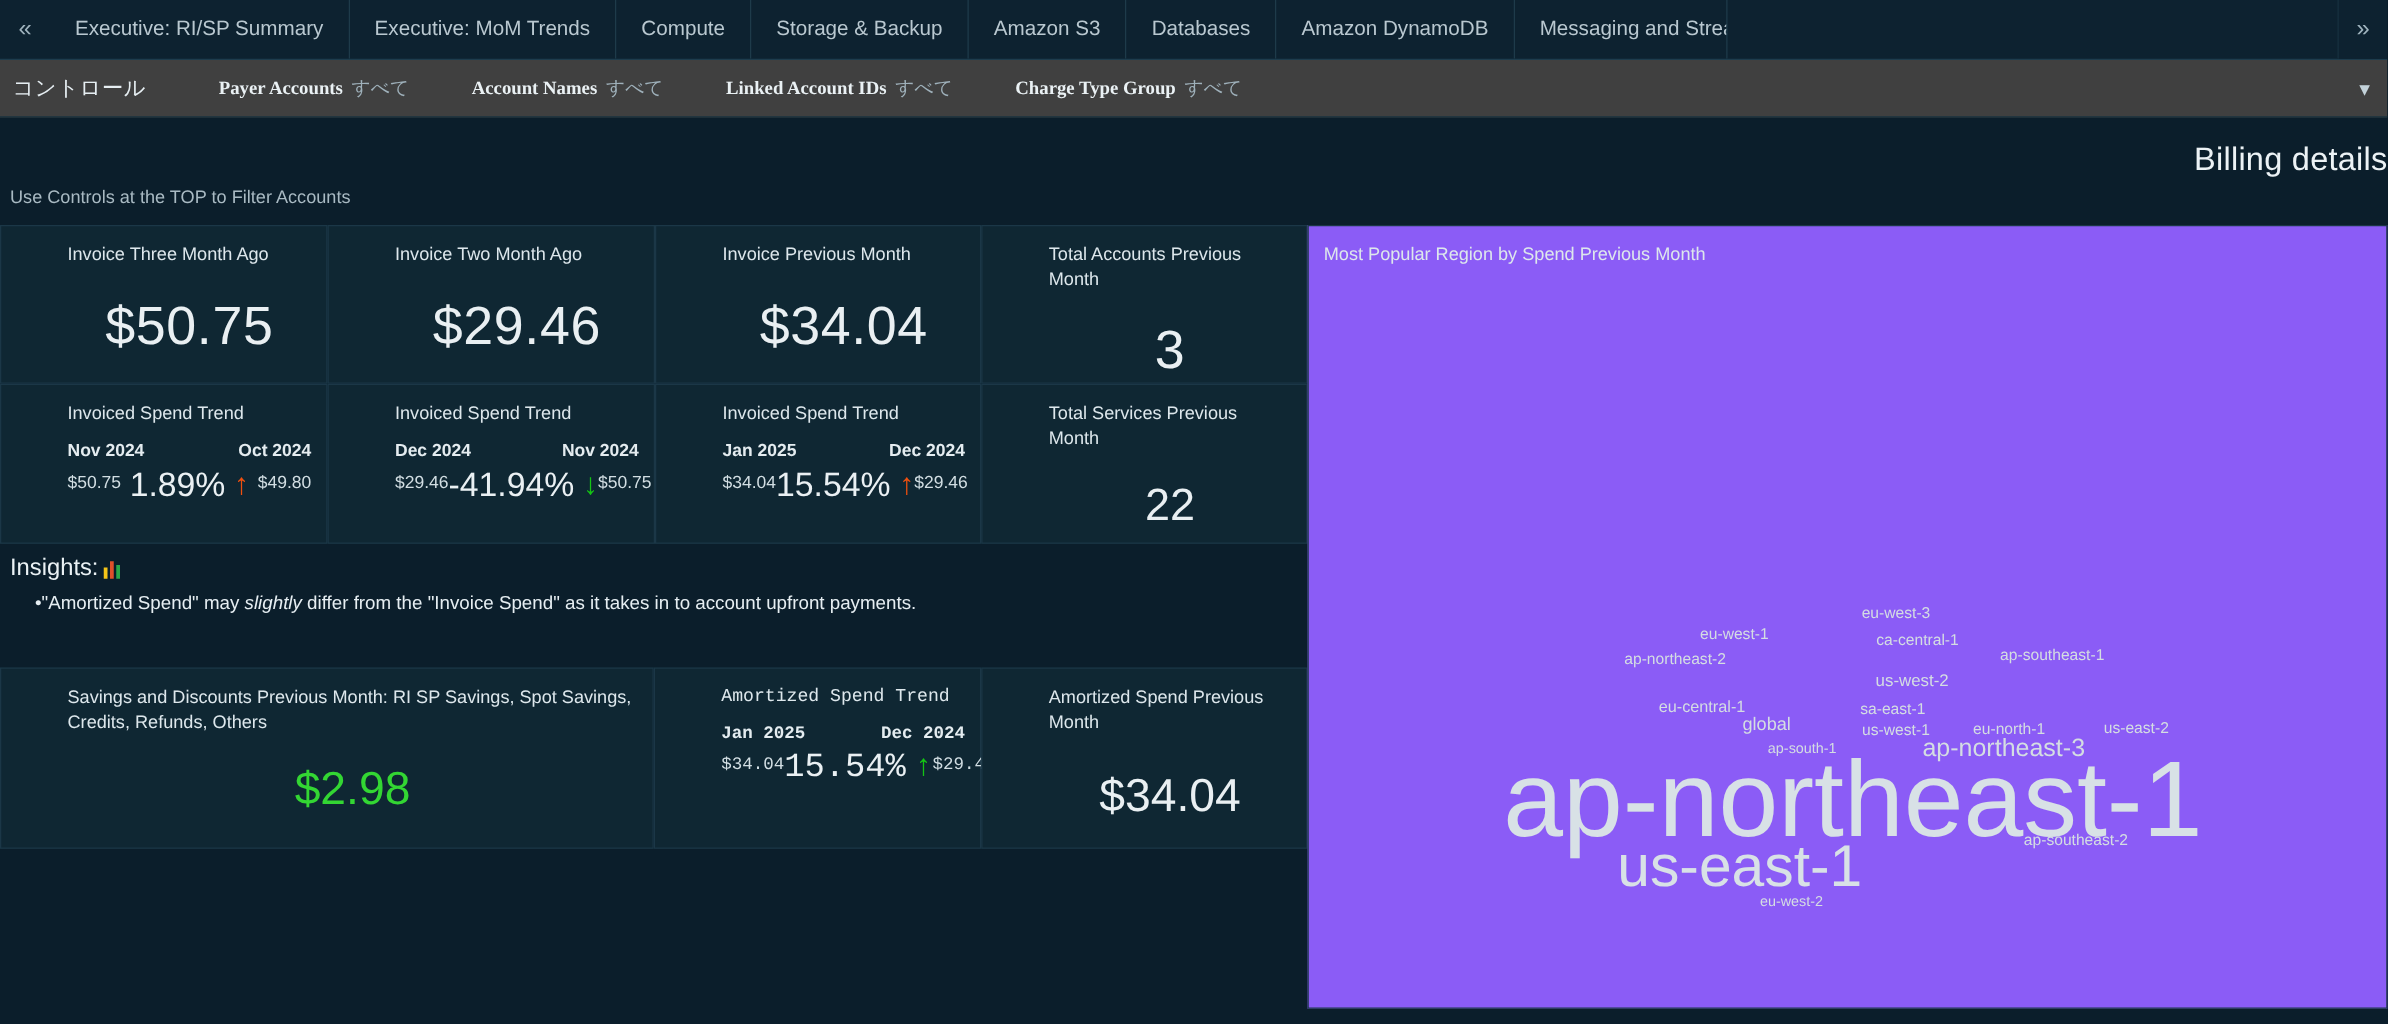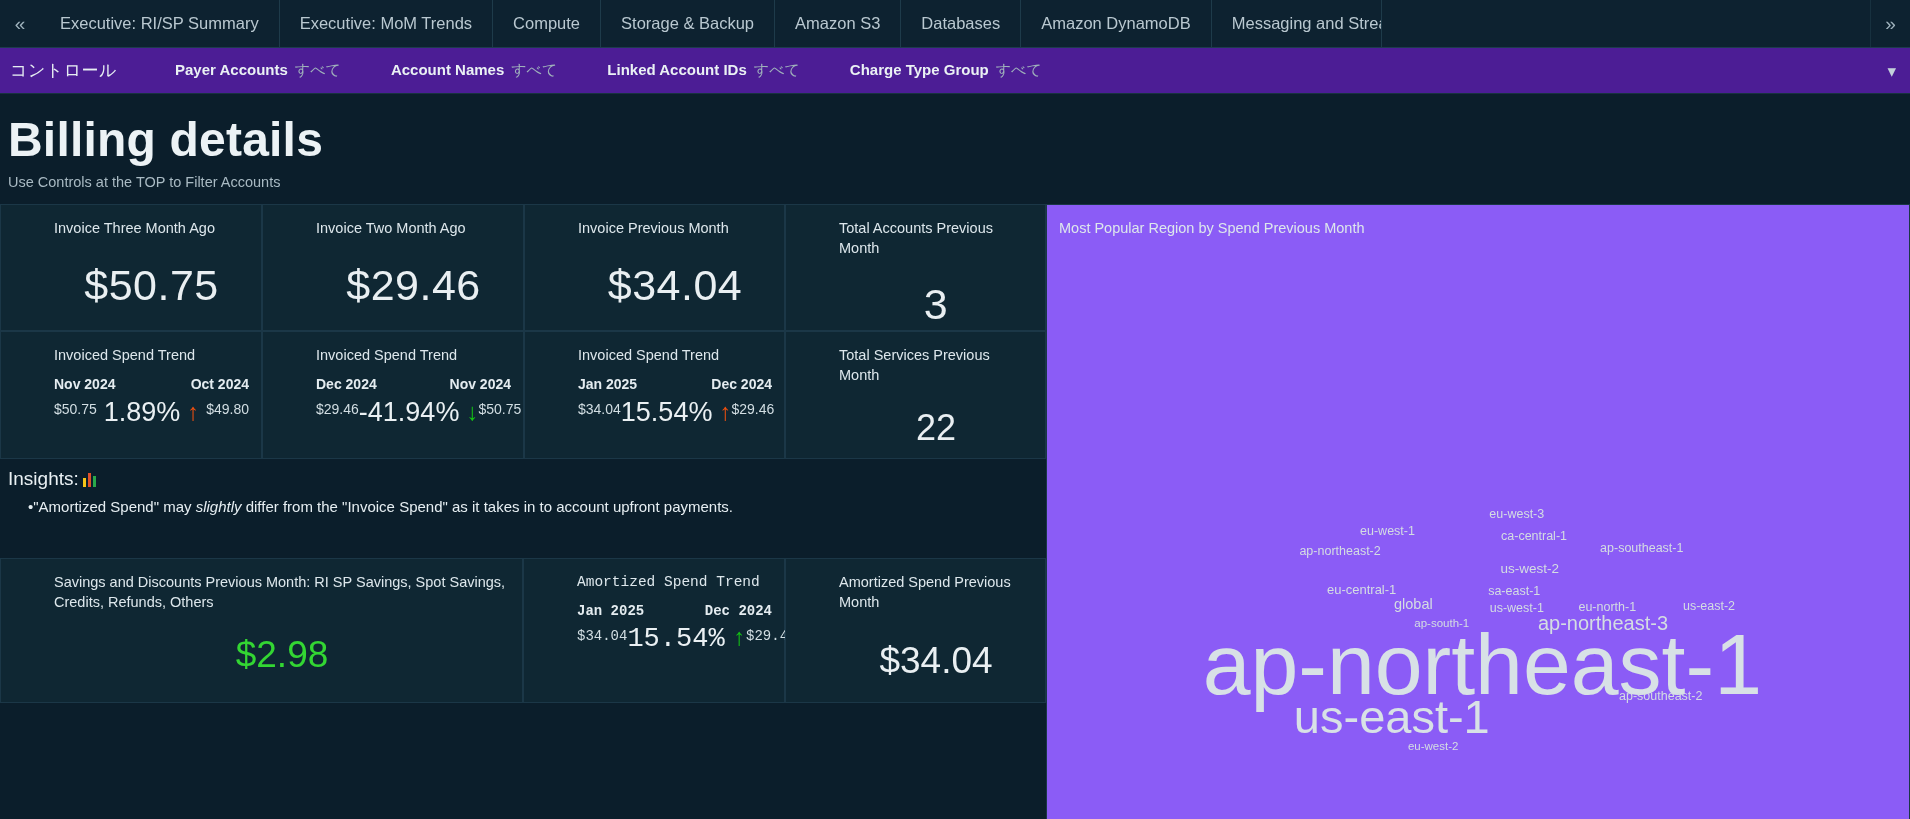--- a/index.html
+++ b/index.html
@@ -47,38 +47,38 @@
     border-right: 1px solid #2c4d5e;
     border-bottom: 1px solid #112b3a;
     margin-bottom: -1px;
   }
   .tab.truncated { overflow: hidden; max-width: 170px; }
 
   
   .controlbar {
     height: 46px;
     display: flex; align-items: center;
-    background: #4c1d95;
+    background: #404040;
     border-bottom: 1px solid #18323f;
     padding: 0 14px 0 10px;
     position: relative;
   }
   .ctrl-title { font-size: 17px; color: #e6eef2; letter-spacing: .5px; }
   .ctrl-list { display: flex; align-items: center; margin-left: 58px; gap: 50px; }
-  .ctrl { font-size: 15px; white-space: nowrap; cursor: pointer; }
+  .ctrl { font-size: 15px; white-space: nowrap; cursor: pointer; font-family: Liberation Serif, serif; }
   .ctrl .lbl { font-weight: bold; color: #eaf1f4; }
   .ctrl .val { color: #9fb1bb; margin-left: 7px; }
   .ctrl-chevron {
     position: absolute; right: 14px; top: 50%; transform: translateY(-50%);
     color: #c3d2da; font-size: 17px; cursor: pointer;
   }
 
   
   .page-head { padding: 18px 0 14px 8px; }
-  .page-title { font-size: 48px; font-weight: bold; color: #ecf2f5; letter-spacing: .2px; }
+  .page-title { font-size: 26px; font-weight: normal; color: #ecf2f5; letter-spacing: .2px; text-align: right; }
   .page-sub { font-size: 14.5px; color: #a9bac3; margin-top: 7px; }
 
   
   .grid { position: relative; display: flex; }
   .left-col { width: 1046px; flex: 0 0 1046px; }
   .right-col { flex: 1 1 auto; }
 
   .row { display: flex; }
   .card {
     background: #0f2733;

